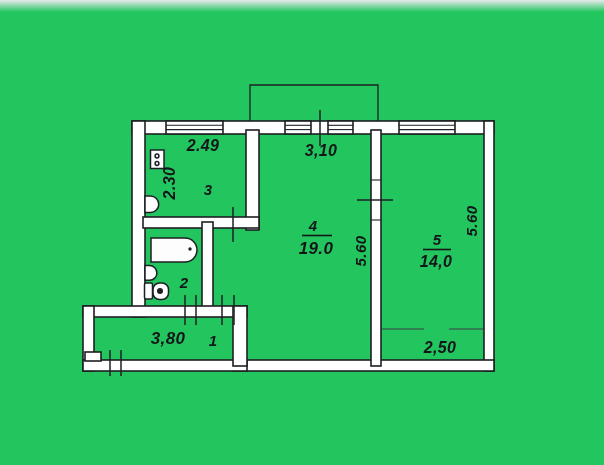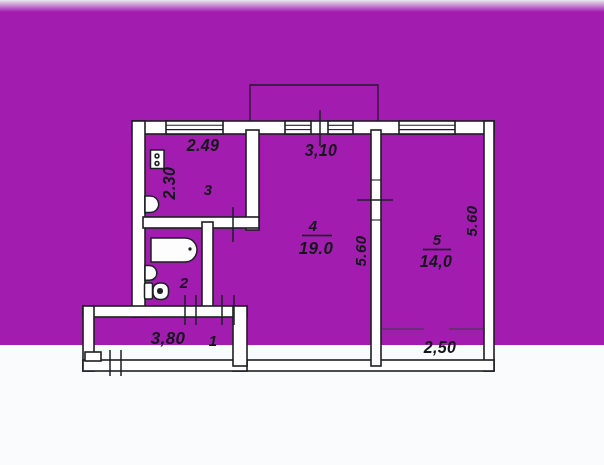--- a/index.html
+++ b/index.html
@@ -6,22 +6,22 @@
     margin: 0;
     padding: 0;
     width: 604px;
     height: 465px;
     overflow: hidden;
     background: #fafbfc;
   }
   .plan-wrap {
     position: relative;
     width: 604px;
-    height: 345px;
-    background: #a21caf;
+    height: 465px;
+    background: #22c55e;
   }
   .plan-wrap::before {
     
     content: "";
     position: absolute;
     left: 0; top: 0; right: 0;
     height: 12px;
     background: linear-gradient(180deg, #e7e9ec 0%, rgba(250,251,252,0) 100%);
     pointer-events: none;
   }

